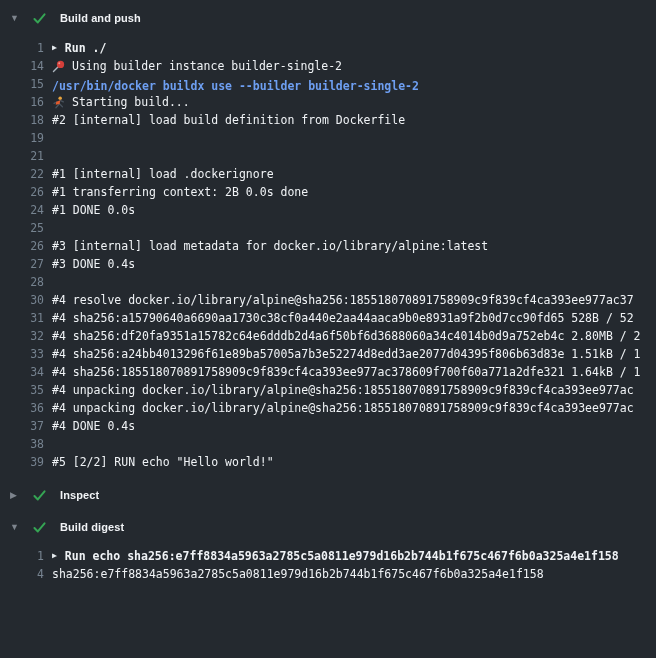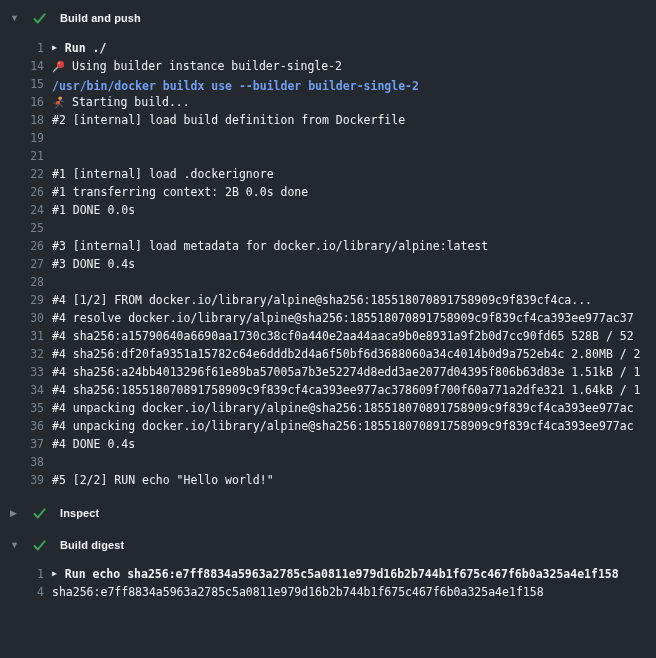--- a/index.html
+++ b/index.html
@@ -184,26 +184,20 @@
       <span class="txt">#3 DONE 0.4s</span>
     </span>
   </div>
         <div class="line plain">
     <span class="num">28</span>
     <span class="content">
       <span class="txt"></span>
     </span>
   </div>
         <div class="line plain">
-    <span class="num">29</span>
-    <span class="content">
-      <span class="txt">#4 [1/2] FROM docker.io/library/alpine@sha256:185518070891758909c9f839cf4ca...</span>
-    </span>
-  </div>
-        <div class="line plain">
     <span class="num">30</span>
     <span class="content">
       <span class="txt">#4 resolve docker.io/library/alpine@sha256:185518070891758909c9f839cf4ca393ee977ac37</span>
     </span>
   </div>
         <div class="line plain">
     <span class="num">31</span>
     <span class="content">
       <span class="txt">#4 sha256:a15790640a6690aa1730c38cf0a440e2aa44aaca9b0e8931a9f2b0d7cc90fd65 528B / 52</span>
     </span>

